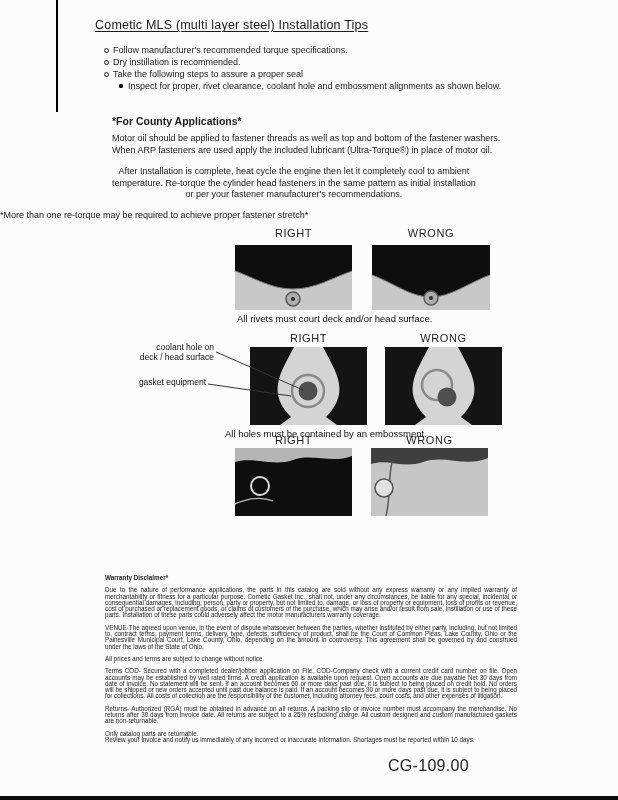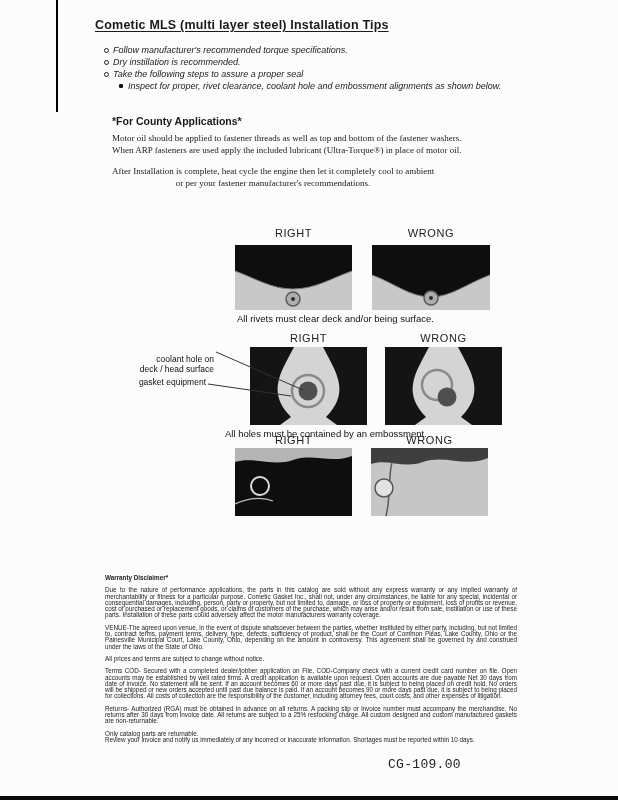--- a/index.html
+++ b/index.html
@@ -6,51 +6,51 @@
   .page{
     position:relative;width:618px;height:800px;background:#fcfcfc;
     font-family:"Liberation Sans", sans-serif;color:#1a1a1a;overflow:hidden;
     margin:0 auto;
   }
   .abs{position:absolute;}
   .scan-edge{left:56px;top:0;width:2px;height:112px;background:#000;}
   .bottom-bar{left:0;bottom:0;width:100%;height:4px;background:#0a0a0a;}
 
   .title{
-    left:95px;top:18px;font-size:12.5px;font-weight:bold;
+    left:95px;top:18px;font-size:12.5px;font-weight:normal;
     text-decoration:underline;text-underline-offset:2px;letter-spacing:.2px;white-space:nowrap;
   }
 
-  .tips{left:103px;top:44px;font-size:9px;line-height:12px;font-style:italic;}
+  .tips{left:103px;top:44px;font-size:9px;line-height:12px;}
   .tips .li{position:relative;padding-left:10px;white-space:nowrap;}
   .tips .li.sub{margin-left:15px;}
   .dot{position:absolute;left:1px;top:4px;width:3.5px;height:3.5px;border-radius:50%;}
   .dot.open{border:1px solid #222;width:3px;height:3px;}
   .dot.fill{background:#111;}
 
   .diesel-h{left:112px;top:115px;font-size:10.5px;font-weight:bold;white-space:nowrap;}
   .para{left:112px;font-size:9px;line-height:11.5px;}
-  .para div{white-space:nowrap;font-family:Liberation Serif, serif;}
+  .para div{white-space:nowrap;}
   .p1{top:133px;} .p2{top:166px;text-align:center;} .note{top:210px;font-size:9px;white-space:nowrap;}
 
   .figs{left:0;top:225px;width:496px;height:332px;}
   .figs > *{position:absolute;}
   .fig-label{font-size:11px;letter-spacing:.6px;text-align:center;color:#222;}
   .fig-box{overflow:hidden;}
   .fig-box svg{display:block;}
   .fig-cap{font-size:9.5px;color:#111;}
   .annot{font-size:8.5px;line-height:10px;text-align:right;color:#111;}
   .leader{left:0;top:0;width:618px;height:332px;pointer-events:none;}
 
   .legal{left:105px;top:575px;width:412px;font-size:6.3px;line-height:6.3px;color:#222;}
   .legal .lh{font-weight:bold;margin:0 0 6px 0;font-size:6.3px;}
   .legal p{margin:0 0 6px 0;text-align:justify;}
   .legal p.tight{margin:0;}
 
-  .doc-code{left:388px;top:757px;font-size:13px;letter-spacing:.3px;color:#222;font-family:Liberation Mono, monospace;}
+  .doc-code{left:388px;top:757px;font-size:16px;letter-spacing:.3px;color:#222;}
 </style>
 </head>
 <body>
 
 <div class="page">
 
   <div class="abs scan-edge"></div>
 
   <div class="abs title">Cometic MLS (multi layer steel) Installation Tips</div>
 
@@ -78,23 +78,25 @@
 
   <div class="abs diesel-h">*For County Applications*</div>
 
   <div class="abs para p1">
     <div>Motor oil should be applied to fastener threads as well as top and bottom of the fastener washers.</div>
     <div>When ARP fasteners are used apply the included lubricant (Ultra-Torque®) in place of motor oil.</div>
   </div>
 
   <div class="abs para p2">
     <div>After Installation is complete, heat cycle the engine then let it completely cool to ambient</div>
+    <div>temperature. Re-torque the cylinder head fasteners in the same pattern as initial installation</div>
     <div>or per your fastener manufacturer's recommendations.</div>
   </div>
 
+  <div class="abs note">*More than one re-torque may be required to achieve proper fastener stretch*</div>
 
   <div class="abs figs">
 
     <div class="fig-label" style="left:235px;top:2px;width:117px;">RIGHT</div>
     <div class="fig-label" style="left:372px;top:2px;width:118px;">WRONG</div>
 
     <div class="fig-box" style="left:235px;top:20px;width:117px;height:65px;">
       <svg width="117" height="65" viewBox="0 0 117 65">
         <rect width="117" height="65" fill="#0e0e0e"></rect>
         <path d="M0,65 L0,26 C20,33 36,44 58,44 C80,44 97,33 117,26 L117,65 Z" fill="#c8c8c8"></path>
@@ -105,26 +107,26 @@
     </div>
     <div class="fig-box" style="left:372px;top:20px;width:118px;height:65px;">
       <svg width="118" height="65" viewBox="0 0 118 65">
         <rect width="118" height="65" fill="#0e0e0e"></rect>
         <path d="M0,65 L0,30 C22,38 38,52 59,52 C79,52 96,38 118,30 L118,65 Z" fill="#c8c8c8"></path>
         <path d="M0,30 C22,38 38,52 59,52 C79,52 96,38 118,30" fill="none" stroke="#7d7d7d" stroke-width="1"></path>
         <circle cx="59" cy="53" r="7" fill="#adadad" stroke="#5a5a5a" stroke-width="1.5"></circle>
         <circle cx="59" cy="53" r="2" fill="#2e2e2e"></circle>
       </svg>
     </div>
-    <div class="fig-cap" style="left:237px;top:88px;">All rivets must clear deck and/or being surface.</div>
+    <div class="fig-cap" style="left:237px;top:88px;">All rivets must court deck and/or head surface.</div>
 
     <div class="fig-label" style="left:250px;top:107px;width:117px;">RIGHT</div>
     <div class="fig-label" style="left:385px;top:107px;width:117px;">WRONG</div>
 
-    <div class="annot" style="left:118px;top:117px;width:96px;margin-top:12px;">
+    <div class="annot" style="left:118px;top:117px;width:96px;">
       <div>coolant hole on</div>
       <div>deck / head surface</div>
     </div>
     <div class="annot" style="left:118px;top:152px;width:88px;">gasket equipment</div>
 
     <div class="fig-box" style="left:250px;top:122px;width:117px;height:78px;">
       <svg width="117" height="78" viewBox="0 0 117 78">
         <rect width="117" height="78" fill="#d4d4d4"></rect>
         <path d="M0,0 L44,0 C37,14 30,24 28,37 C26,49 31,60 41,70 L30,78 L0,78 Z" fill="#141414"></path>
         <path d="M117,0 L73,0 C80,14 87,24 89,37 C91,49 86,60 76,70 L87,78 L117,78 Z" fill="#141414"></path>

